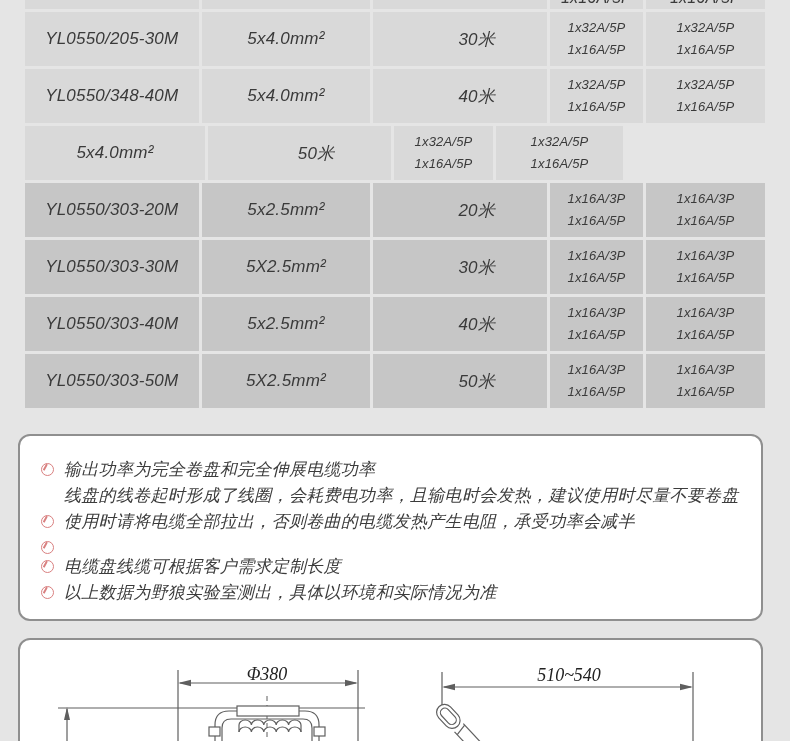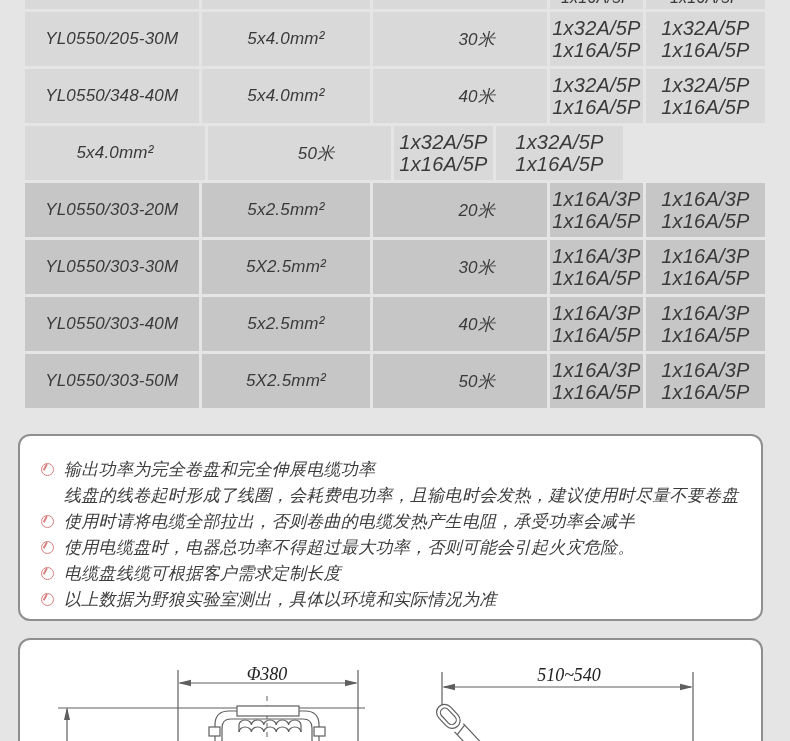--- a/index.html
+++ b/index.html
@@ -17,21 +17,21 @@
     display:flex;flex-direction:column;justify-content:center;align-items:center;
     text-align:center;font-size:17px;color:#3a3a3a;letter-spacing:0.2px;
   }
   .spec-row .cell + .cell{margin-left:3px;}
   .c1{width:185px;} .c2{width:180px;} .c3{width:150px;padding-left:33px;} .c4{width:99px;} .c5{width:127px;}
   .row-full .cell{height:54px;}
   .row-partial .cell{height:9px;overflow:hidden;display:block;text-align:center;}
   .row-partial .clip{position:relative;top:-12px;display:inline-block;font-size:16px;line-height:20px;}
   .shade-light .cell{background:#d9d9d9;}
   .shade-dark  .cell{background:#c6c6c6;}
-  .socket-line{display:block;font-size:20px;line-height:22px;}
+  .socket-line{display:block;font-size:13px;line-height:22px;}
   
   .notes-box{
     position:absolute;left:18px;top:434px;width:745px;height:187px;
     border:2px solid #8f8f8f;border-radius:12px;box-sizing:border-box;
     padding:21px 4px 0 21px;background:#ffffff;
   }
   .note-item{display:flex;align-items:flex-start;}
   .note-bullet{
     flex:0 0 13px;width:13px;height:13px;margin:6px 10px 0 0;
     border:1.6px solid #d98080;border-radius:50%;box-sizing:border-box;position:relative;
@@ -168,23 +168,20 @@
           </div>
         </div>
         <div class="note-item">
           <span class="note-bullet"></span>
           <div class="note-text">
             <div>使用时请将电缆全部拉出，否则卷曲的电缆发热产生电阻，承受功率会减半</div>
           </div>
         </div>
         <div class="note-item">
           <span class="note-bullet"></span>
-          <div class="note-text">
-            <div>使用电缆盘时，电器总功率不得超过最大功率，否则可能会引起火灾危险。</div>
-          </div>
         </div>
         <div class="note-item">
           <span class="note-bullet"></span>
           <div class="note-text">
             <div>电缆盘线缆可根据客户需求定制长度</div>
           </div>
         </div>
         <div class="note-item">
           <span class="note-bullet"></span>
           <div class="note-text">

